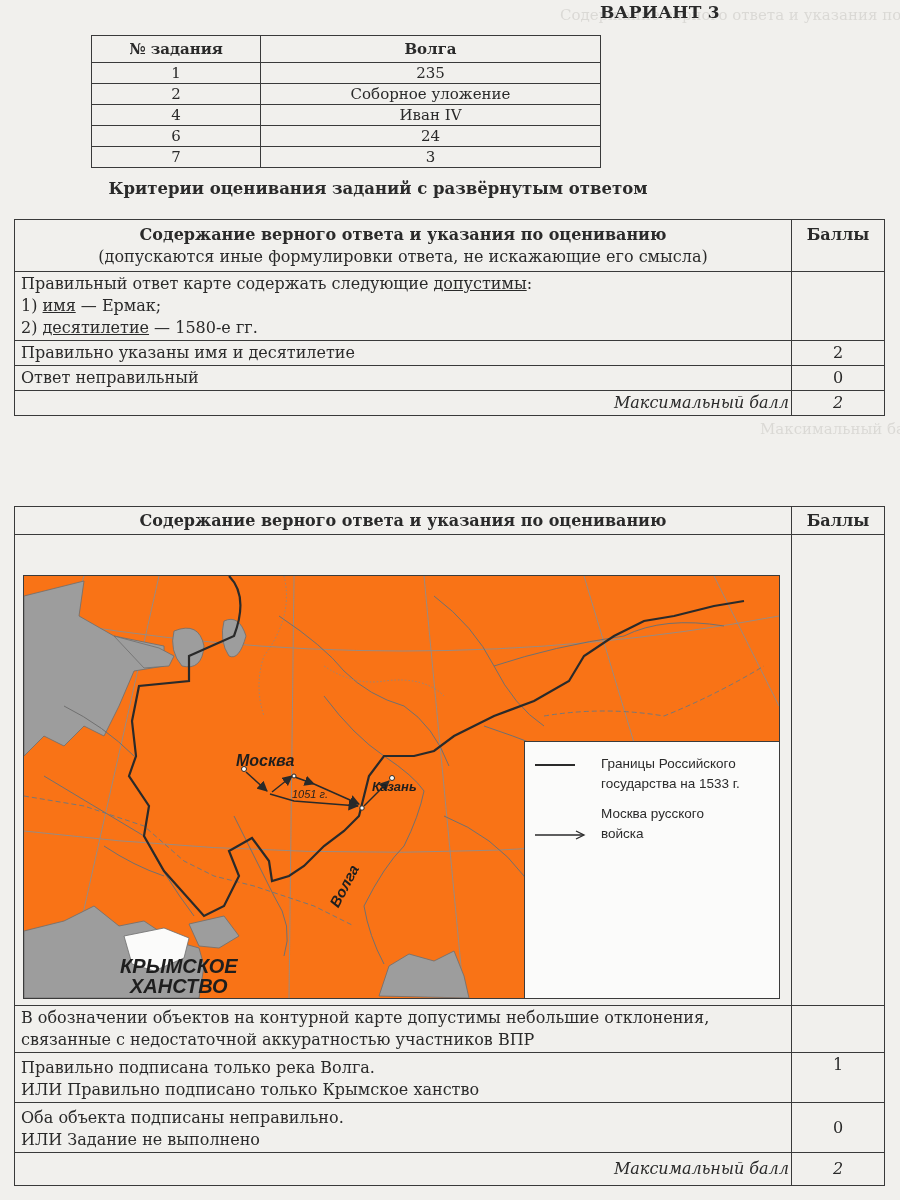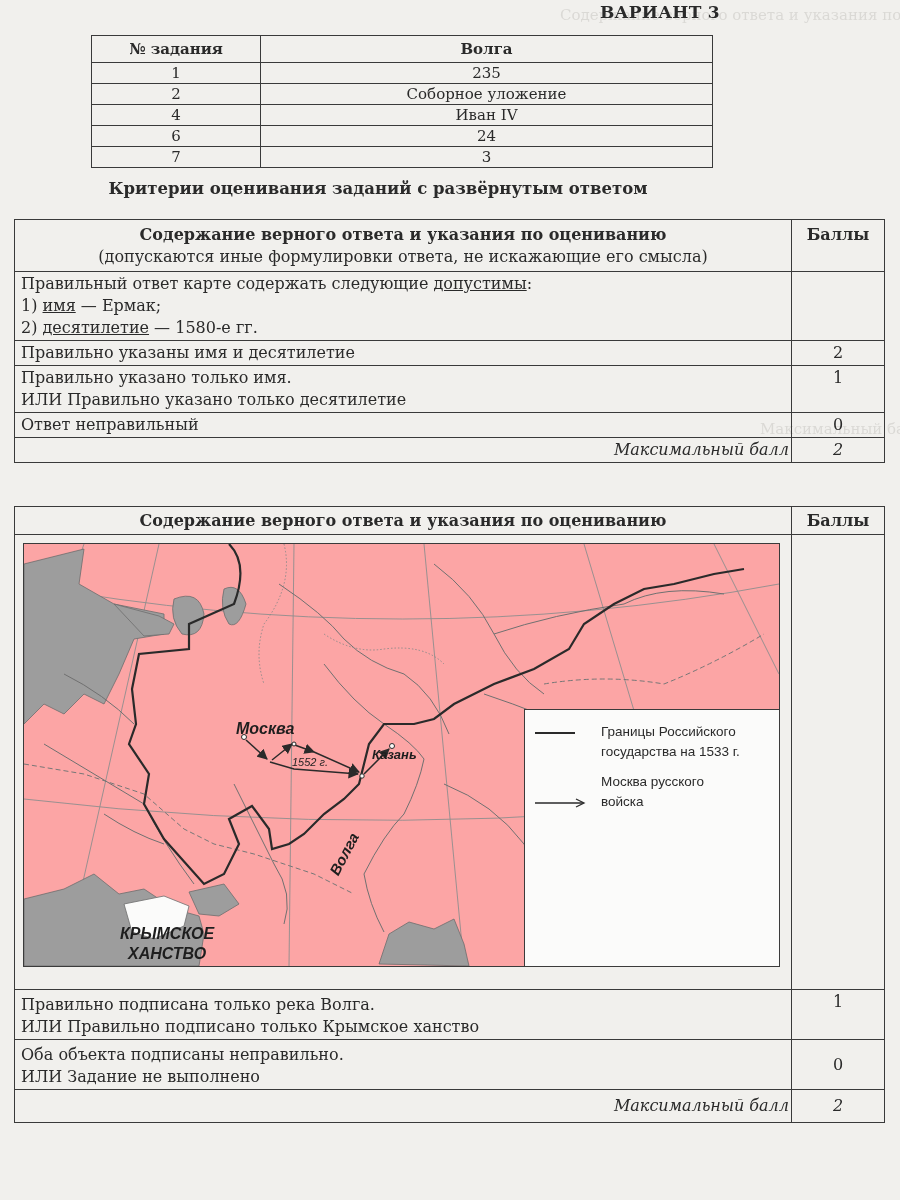--- a/index.html
+++ b/index.html
@@ -15,21 +15,21 @@
   .ghost { position: absolute; color: #c9c7c3; font-size: 15px; white-space: nowrap; opacity: .55; }
 
   .variant-title {
     position: absolute; left: 0; width: 720px; top: 2px; text-align: right;
     font-weight: bold; font-size: 17px; letter-spacing: .3px;
   }
   table { border-collapse: collapse; position: absolute; background: transparent; }
   td, th { border: 1.3px solid #3a3a3a; padding: 0; }
 
   
-  .t1 { left: 91px; top: 35px; width: 622px; font-size: 15px; }
+  .t1 { left: 91px; top: 35px; width: 510px; font-size: 15px; }
   .t1 th { font-weight: bold; height: 26px; text-align: center; }
   .t1 td { height: 20px; text-align: center; line-height: 19px; }
   .t1 .c1 { width: 168px; }
 
   .criteria-title {
     position: absolute; left: 0; width: 756px; top: 179px; text-align: center;
     font-weight: bold; font-size: 16.5px;
   }
 
   
@@ -44,28 +44,28 @@
   .right { text-align: right; }
 
   
   .t3 { left: 14px; top: 506px; width: 871px; font-size: 16px; line-height: 22px; }
   .t3 .colA { width: 768px; }
   .t3 th { font-weight: bold; text-align: center; padding: 3px 4px 2px; }
   .t3 td { vertical-align: top; padding: 1px 6px; }
   .t3 td.score { text-align: center; padding: 1px 0; }
   .t3 td.map-cell { padding: 8px 0 6px 8px; height: 440px; }
 
-  .map-wrap { position: relative; width: 755px; height: 422px; border: 1.5px solid #3b3b3b; background: #fca5a5; overflow: hidden; }
+  .map-wrap { position: relative; width: 755px; height: 422px; border: 1.5px solid #3b3b3b; background: #f97316; overflow: hidden; margin-top: 32px; }
   .map-wrap svg { position: absolute; left: 0; top: 0; }
   .map-label { position: absolute; font-family: "Liberation Sans", "DejaVu Sans", sans-serif; font-weight: bold; font-style: italic; color: #1e1e1e; }
   .lbl-moscow { left: 212px; top: 174px; font-size: 16px; }
   .lbl-kazan { left: 348px; top: 200px; font-size: 13px; }
   .lbl-year { left: 268px; top: 207px; font-size: 11px; font-weight: normal; }
   .lbl-volga { left: 300px; top: 325px; font-size: 15px; transform: rotate(-62deg); transform-origin: left top; }
-  .lbl-crimea { left: 96px; top: 380px; font-size: 16px; line-height: 20px; text-align: center; font-style: italic; }
+  .lbl-crimea { left: 96px; top: 380px; font-size: 20px; line-height: 20px; text-align: center; font-style: italic; }
   .legend {
     position: absolute; left: 500px; top: 165px; width: 262px; height: 270px;
     border: 1.3px solid #3b3b3b; background: #fbfbfa;
     font-family: "Liberation Sans", "DejaVu Sans", sans-serif; font-size: 13.5px; line-height: 20px; color: #2b2b2b;
   }
   .legend .row { position: absolute; left: 0; width: 260px; }
   .legend .sym { position: absolute; left: 10px; width: 52px; }
   .legend .txt { position: absolute; left: 76px; }
 </style>
 </head>
@@ -124,27 +124,20 @@
         <div><span>1) </span><span class="u">имя</span><span> — Ермак;</span></div>
         <div><span>2) </span><span class="u">десятилетие</span><span> — 1580-е гг.</span></div>
       </td>
       <td></td>
     </tr>
     <tr>
       <td>
             <div>Правильно указаны имя и десятилетие</div>
           </td>
       <td class="score">2</td>
-    </tr>
-    <tr>
-      <td style="height:44px;">
-            <div>Правильно указано только имя.</div>
-            <div>ИЛИ Правильно указано только десятилетие</div>
-          </td>
-      <td class="score">1</td>
     </tr>
     <tr>
       <td>
             <div>Ответ неправильный</div>
           </td>
       <td class="score">0</td>
     </tr>
     <tr>
       <td class="right it" style="padding-right:2px;">Максимальный балл</td>
       <td class="score it">2</td>
@@ -226,21 +219,21 @@
             </g>
             <g fill="#fbfbfa" stroke="#2a2a2a" stroke-width="1">
               <circle cx="220" cy="193" r="2.5"></circle>
               <circle cx="368" cy="202" r="2.5"></circle>
               <circle cx="338" cy="232" r="2.2"></circle>
               <circle cx="270" cy="200" r="2"></circle>
             </g>
           </svg>
           <div class="map-label lbl-moscow">Москва</div>
           <div class="map-label lbl-kazan">Казань</div>
-          <div class="map-label lbl-year">1552 г.</div>
+          <div class="map-label lbl-year">1051 г.</div>
           <div class="map-label lbl-volga">Волга</div>
           <div class="map-label lbl-crimea">
             <div>КРЫМСКОЕ</div>
             <div>ХАНСТВО</div>
           </div>
 
           <div class="legend">
             <div class="row" style="top:12px;">
               <svg class="sym" style="top:8px;" width="52" height="6">
                     <line x1="0" y1="3" x2="40" y2="3" stroke="#2a2a2a" stroke-width="2.2"></line>
@@ -259,20 +252,24 @@
                 <div>Москва русского</div>
                 <div>войска</div>
               </div>
             </div>
           </div>
         </div>
       </td>
       <td></td>
     </tr>
     <tr>
+      <td style="height:44px;">В обозначении объектов на контурной карте допустимы небольшие отклонения, связанные с недостаточной аккуратностью участников ВПР</td>
+      <td></td>
+    </tr>
+    <tr>
       <td style="height:44px;padding-top:4px;">
             <div>Правильно подписана только река Волга.</div>
             <div>ИЛИ Правильно подписано только Крымское ханство</div>
           </td>
       <td class="score">1</td>
     </tr>
     <tr>
       <td style="height:44px;padding-top:4px;">
             <div>Оба объекта подписаны неправильно.</div>
             <div>ИЛИ Задание не выполнено</div>

